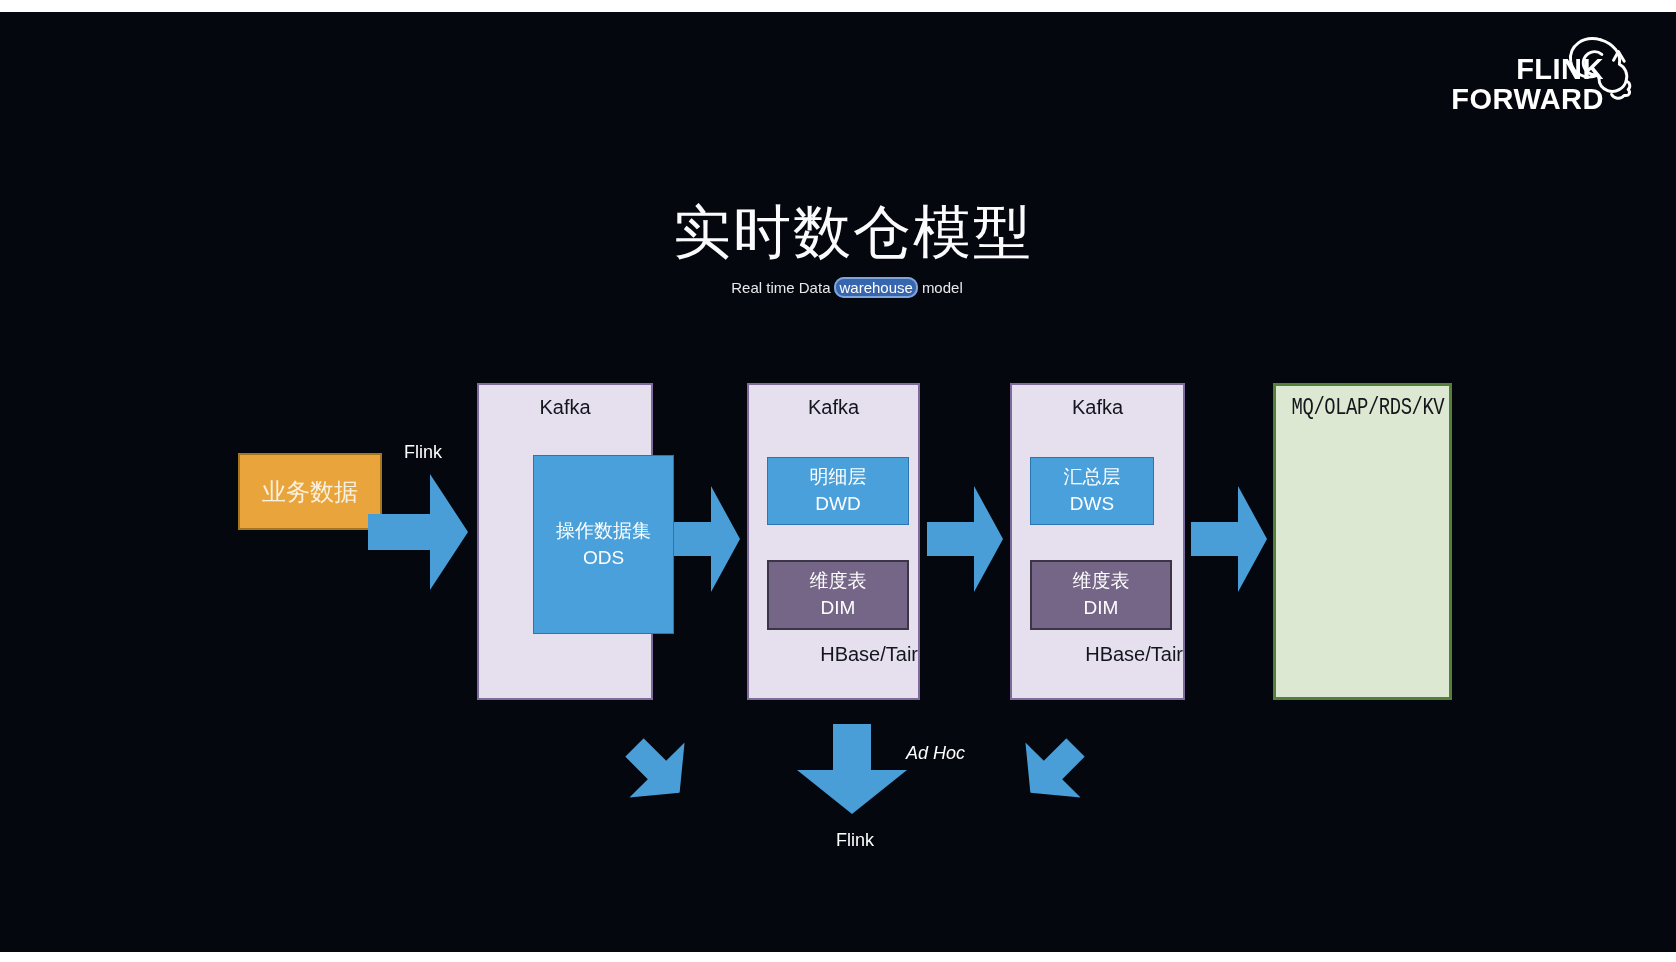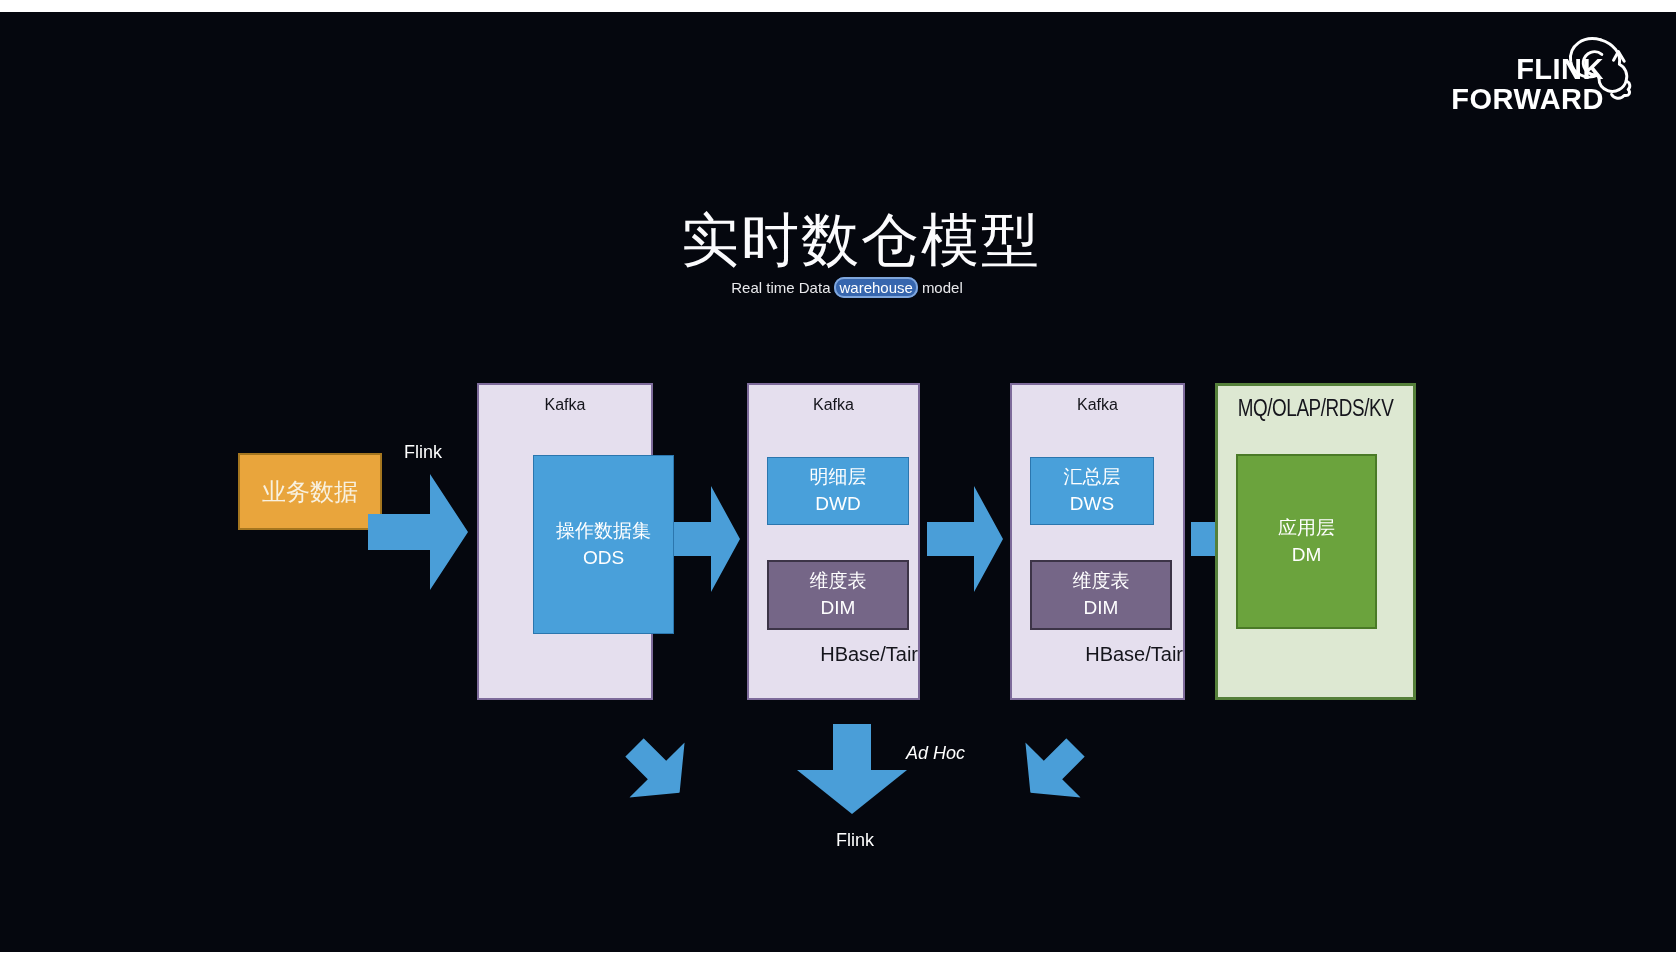--- a/index.html
+++ b/index.html
@@ -6,37 +6,37 @@
   .page{position:relative;width:1676px;height:962px;background:#ffffff;overflow:hidden;
         font-family:"Liberation Sans","DejaVu Sans",sans-serif;}
   .slide{position:absolute;left:0;top:12px;width:1676px;height:940px;background:#05070e;}
 
   
   .logo-text{position:absolute;top:54px;right:72px;text-align:right;color:#ffffff;
              font-weight:bold;font-size:29px;line-height:30px;letter-spacing:0.5px;}
   .squirrel{position:absolute;left:1556px;top:34px;width:78px;height:76px;}
 
   
-  .title{position:absolute;left:245px;width:1200px;top:186px;margin:16px;text-align:center;
+  .title{position:absolute;left:245px;width:1200px;top:186px;margin:8px;text-align:center;
          font-size:58px;font-weight:500;letter-spacing:2px;color:#fbfbfd;}
   .subtitle{position:absolute;left:247px;width:1200px;top:279px;text-align:center;
             font-size:15px;color:#e9e9ec;}
   .hl{background:#3766ae;border:2px solid #7fa6dc;border-radius:10px;padding:0 3px;
       margin:0 4px;color:#ffffff;}
 
   
   .source{position:absolute;left:238px;width:144px;height:77px;background:#e9a53c;
           border:2px solid #a5761f;box-sizing:border-box;display:flex;align-items:center;
           justify-content:center;color:#f8f1e0;font-size:24px;}
 
   
   .container{position:absolute;top:383px;height:317px;background:#e5dfee;
              border:2px solid #7e6b9b;box-sizing:border-box;}
   .container.green{background:#dde8d2;border:3px solid #55803a;}
-  .c-header{position:absolute;top:11px;left:0;right:0;text-align:center;font-size:16px;
+  .c-header{position:absolute;top:11px;left:0;right:0;text-align:center;font-size:20px;
             color:#15151c;}
   .c-header.wide{top:9px;font-size:23px;white-space:nowrap;transform:scaleX(0.82);
                  transform-origin:center;letter-spacing:-0.5px;}
   .c-footer{position:absolute;bottom:32px;left:0;right:0;text-align:right;font-size:20px;
             color:#15151c;}
 
   
   .block{position:absolute;box-sizing:border-box;display:flex;flex-direction:column;
          align-items:center;justify-content:center;text-align:center;color:#ffffff;
          font-size:19px;line-height:1.4;}
@@ -121,26 +121,22 @@
       <span>汇总层</span>
       <span>DWS</span>
     </div>
     <div class="block purple" style="left:18px;top:175px;width:142px;height:70px;">
       <span>维度表</span>
       <span>DIM</span>
     </div>
     <div class="c-footer">HBase/Tair</div>
   </div>
 
-  <div class="container green" style="left:1215px;width:201px;">
+  <div class="container green" style="left:1273px;width:179px;font-family:Liberation Mono, monospace;">
     <div class="c-header wide">MQ/OLAP/RDS/KV</div>
-    <div class="block greenbox" style="left:18px;top:68px;width:141px;height:175px;">
-      <span>应用层</span>
-      <span>DM</span>
-    </div>
   </div>
 
   <svg class="arrow rot-l" style="left:618px;top:738px;" width="78" height="64">
     <polygon points="26,0 52,0 52,32 78,32 39,64 0,32 26,32"></polygon>
   </svg>
   <svg class="arrow" style="left:797px;top:724px;" width="110" height="90">
     <polygon points="36,0 74,0 74,46 110,46 55,90 0,46 36,46"></polygon>
   </svg>
   <svg class="arrow rot-r" style="left:1014px;top:738px;" width="78" height="64">
     <polygon points="26,0 52,0 52,32 78,32 39,64 0,32 26,32"></polygon>

